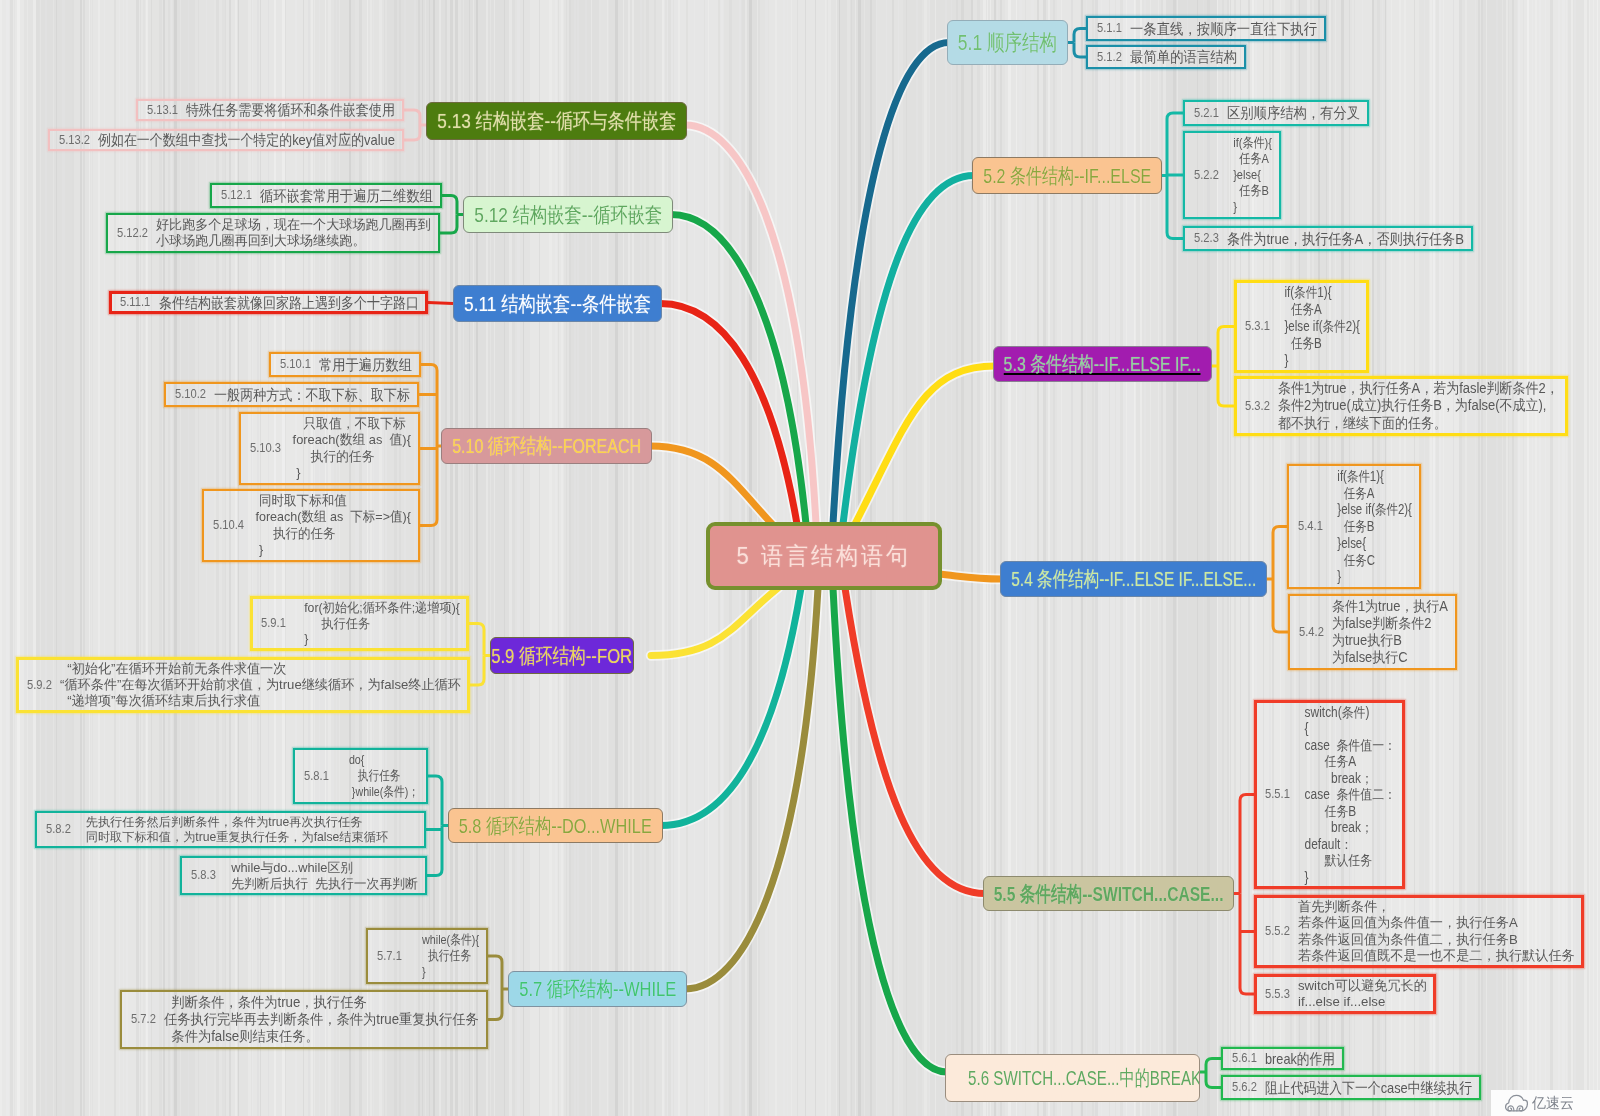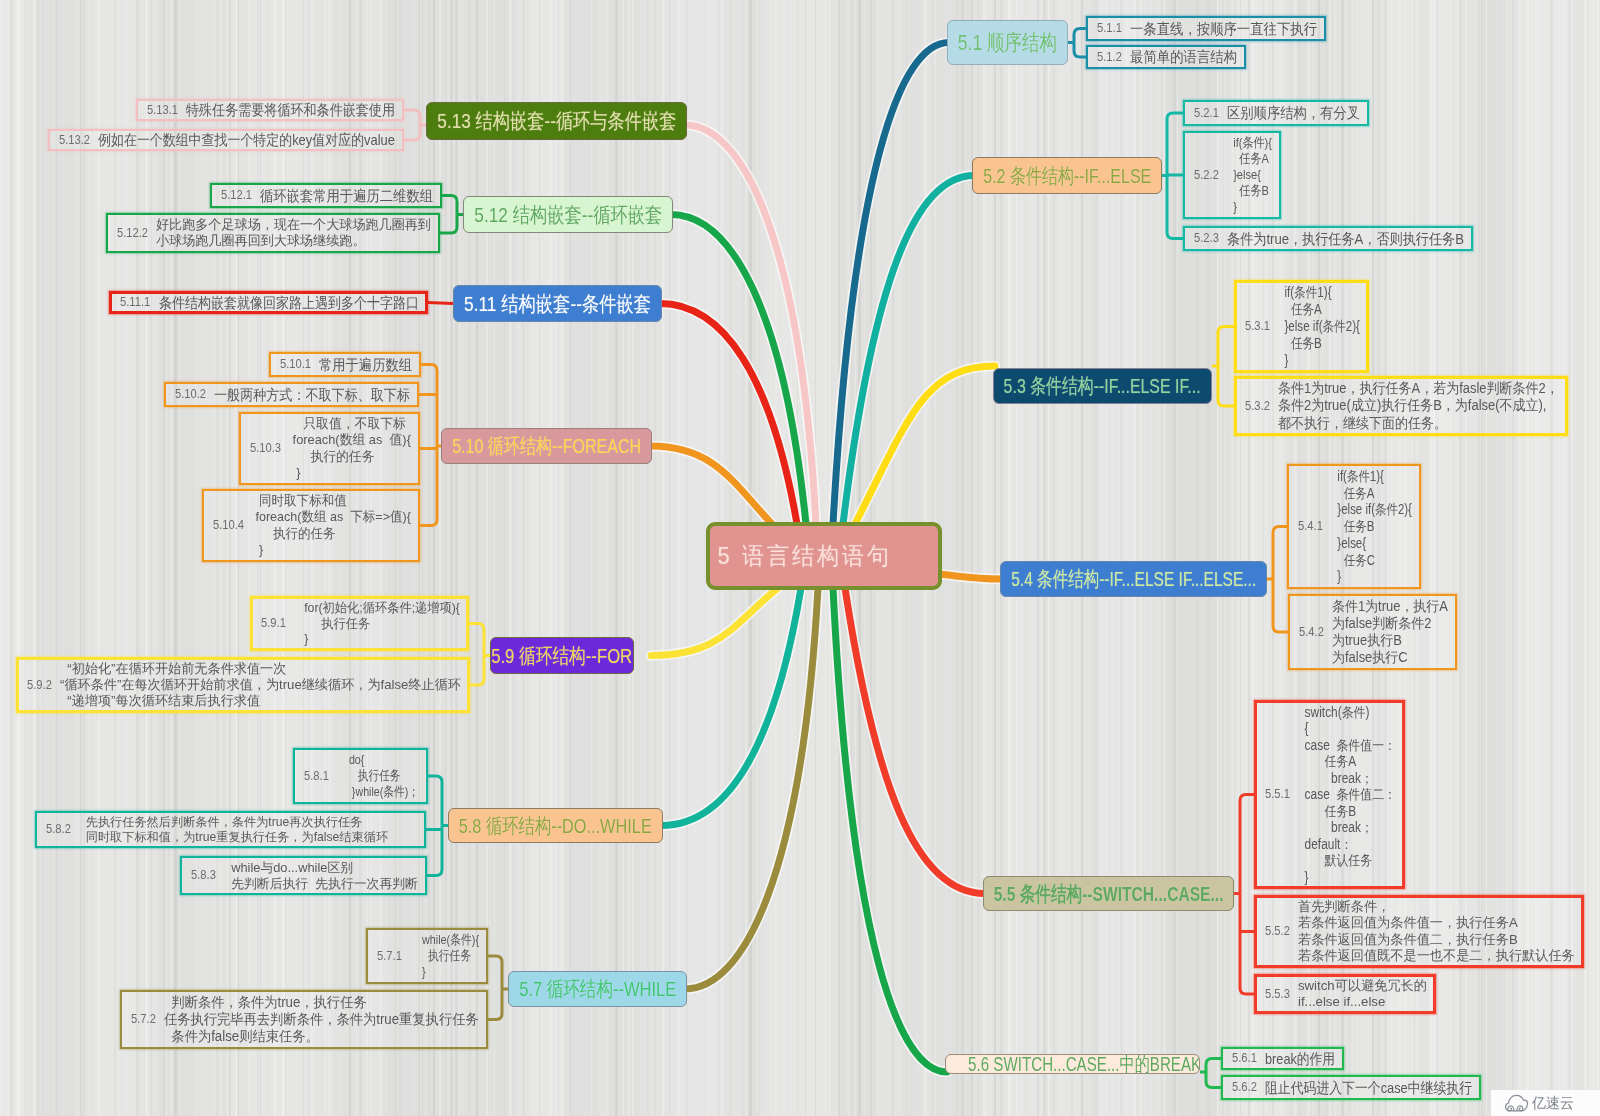--- a/index.html
+++ b/index.html
@@ -10,21 +10,21 @@
 #links{position:absolute;left:0;top:0;z-index:1;}
 .node{position:absolute;box-sizing:border-box;z-index:4;display:flex;align-items:center;
   border-radius:6px;white-space:nowrap;justify-content:center;overflow:hidden;}
 .node span{display:block;transform-origin:center center;text-shadow:0 0 1.2px rgba(255,255,255,0.45);}
 .leaf{position:absolute;box-sizing:border-box;z-index:3;background:rgba(255,255,255,0.10);}
 .lnum{position:absolute;color:#6d6d6d;white-space:nowrap;z-index:3;transform-origin:left center;}
 .ltxt{position:absolute;color:#585858;white-space:pre;z-index:3;transform-origin:left top;}
 .lrow{display:block;}
 #center{position:absolute;z-index:5;left:706px;top:522px;width:236px;height:68px;
   border:4.5px solid #76902e;border-radius:9px;background:#e0938f;
-  display:flex;align-items:center;justify-content:flex-start;box-sizing:border-box;}
+  display:flex;align-items:center;justify-content:center;box-sizing:border-box;}
 #center span{color:#fbe0da;text-shadow:0 0 2px rgba(255,255,255,0.30);font-size:24px;letter-spacing:3.2px;display:block;transform:scaleX(0.92);}
 #wm{position:absolute;left:1491px;top:1090px;width:109px;height:26px;z-index:9;overflow:hidden;box-sizing:border-box;
   display:flex;align-items:center;background:#fcfcfc;padding-left:14px;}
 #wm .wt{color:#7d828b;font-size:15px;margin-left:4px;display:block;transform:scaleX(0.93);transform-origin:left center;}
 </style>
 </head>
 <body>
 
 <svg id="bg" width="1600" height="1116">
     <rect width="1600" height="1116" fill="#e3e3e2"></rect>
@@ -154,30 +154,30 @@
 </svg>
 <div id="center">
     <span>5 语言结构语句</span>
   </div>
 <div class="node" style="left:947px;top:20px;width:121px;height:45px;background:#b4dbe6;border:1.5px solid #94adb8;">
     <span style="color:#6fbf73;font-size:22px;transform:scaleX(0.7939);">5.1 顺序结构</span>
   </div>
 <div class="node" style="left:972px;top:157px;width:190px;height:37px;background:#fac491;border:1.5px solid #8d7a63;">
     <span style="color:#8ba63c;font-size:21px;transform:scaleX(0.7617);">5.2 条件结构--IF...ELSE</span>
   </div>
-<div class="node" style="left:993px;top:368px;width:219px;height:36px;background:#0c4a6e;border:1.5px solid #8a7f92;">
+<div class="node" style="left:993px;top:346px;width:219px;height:36px;background:#a21caf;border:1.5px solid #8a7f92;text-decoration:underline;">
     <span style="color:#8fd49a;font-size:21px;transform:scaleX(0.7570);">5.3 条件结构--IF...ELSE IF...</span>
   </div>
 <div class="node" style="left:1000px;top:561px;width:267px;height:36px;background:#3e7ed0;border:1.5px solid #6a86a8;">
     <span style="color:#cdea9c;font-size:21px;transform:scaleX(0.7392);">5.4 条件结构--IF...ELSE IF...ELSE...</span>
   </div>
 <div class="node" style="left:983px;top:876px;width:251px;height:35px;background:#cac5a0;border:1.5px solid #8d8a6e;font-weight:bold;">
     <span style="color:#5fa85f;font-size:21px;transform:scaleX(0.7434);">5.5 条件结构--SWITCH...CASE...</span>
   </div>
-<div class="node" style="left:945px;top:1054px;width:255px;height:20px;background:#fceada;border:1.5px solid #9a8d7e;padding-left:24px;">
+<div class="node" style="left:945px;top:1054px;width:255px;height:48px;background:#fceada;border:1.5px solid #9a8d7e;padding-left:24px;">
     <span style="color:#5fa85f;font-size:21px;transform:scaleX(0.7208);">5.6 SWITCH...CASE...中的BREAK</span>
   </div>
 <div class="node" style="left:508px;top:971px;width:179px;height:36px;background:#9dd8e8;border:1.5px solid #7f92a0;">
     <span style="color:#3fc470;font-size:21px;transform:scaleX(0.7869);">5.7 循环结构--WHILE</span>
   </div>
 <div class="node" style="left:448px;top:808px;width:215px;height:35px;background:#fac491;border:1.5px solid #8d7a63;">
     <span style="color:#8ba63c;font-size:21px;transform:scaleX(0.7766);">5.8 循环结构--DO...WHILE</span>
   </div>
 <div class="node" style="left:490px;top:637px;width:144px;height:37px;background:#6d28d9;border:1.5px solid #6e6a40;">
     <span style="color:#ebd657;font-size:21px;transform:scaleX(0.7951);">5.9 循环结构--FOR</span>

